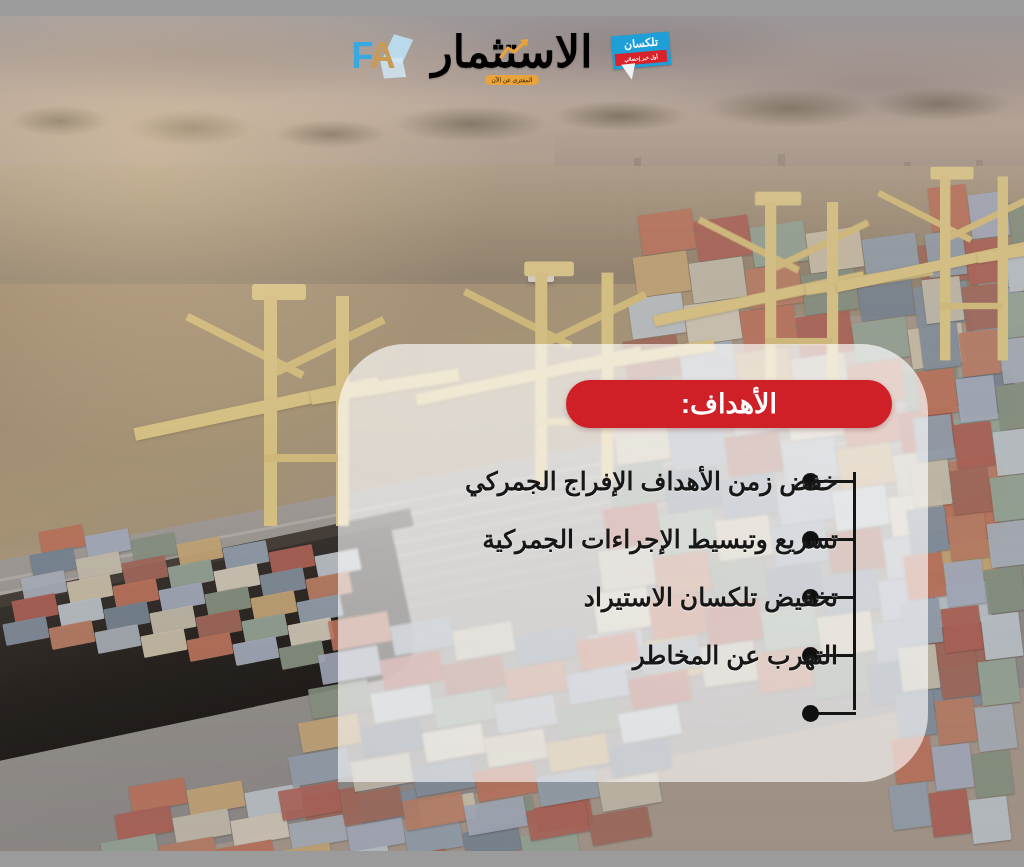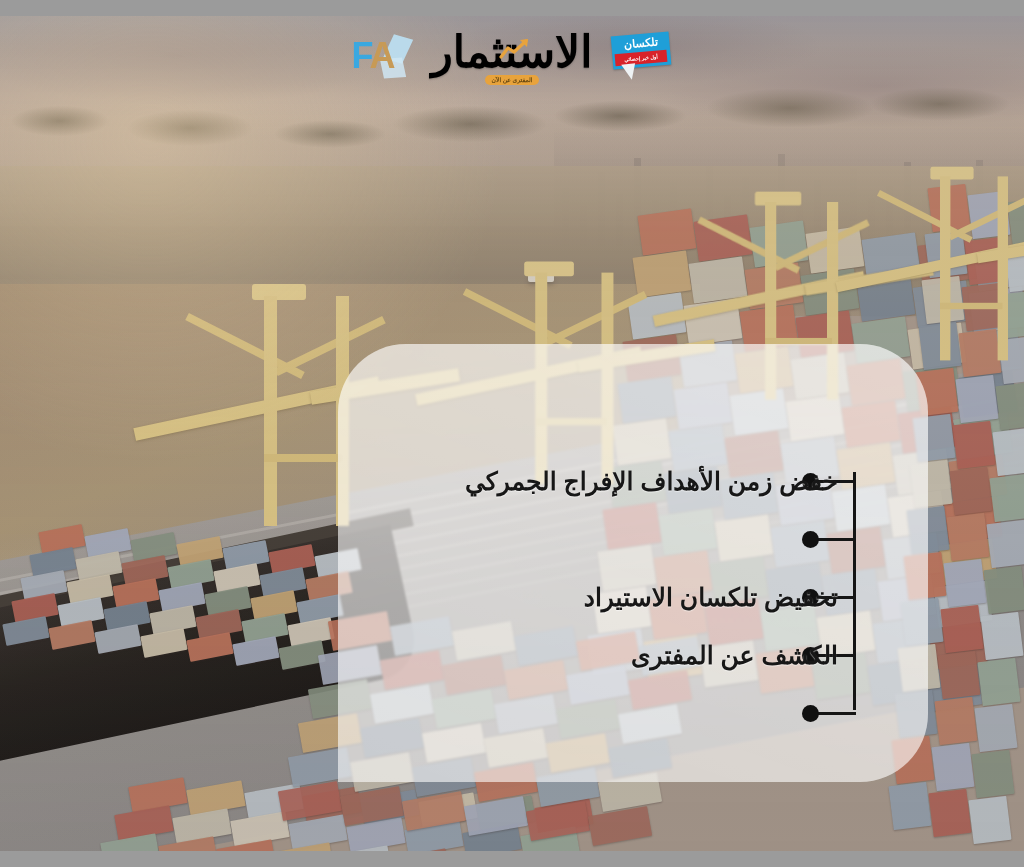--- a/index.html
+++ b/index.html
@@ -658,42 +658,46 @@
       <div class="shard2"></div>
       <div class="f">F</div>
       <div class="a">A</div>
     </div>
 
   </div>
 
   <div class="card">
     <div class="card-inner"></div>
 
+    <div class="title-pill">
+      <span>الأهداف:</span>
+    </div>
 
     <div class="list">
       <div class="spine"></div>
       <div id="rows">
           <div class="row">
             <div class="branch" style="width: 46px;"></div>
             <div class="dot" style="right: 81px; background: rgb(16, 16, 16);"></div>
             <div class="row-label" style="color: rgb(23, 23, 23);">خفض زمن الأهداف الإفراج الجمركي</div>
           </div>
           <div class="row">
             <div class="branch" style="width: 46px;"></div>
             <div class="dot" style="right: 81px; background: rgb(16, 16, 16);"></div>
+            <div class="row-label" style="color: rgb(23, 23, 23);">تسريع وتبسيط الإجراءات الجمركية</div>
           </div>
           <div class="row">
             <div class="branch" style="width: 46px;"></div>
             <div class="dot" style="right: 81px; background: rgb(16, 16, 16);"></div>
             <div class="row-label" style="color: rgb(23, 23, 23);">تخفيض تلكسان الاستيراد</div>
           </div>
           <div class="row">
             <div class="branch" style="width: 46px;"></div>
             <div class="dot" style="right: 81px; background: rgb(16, 16, 16);"></div>
-            <div class="row-label" style="color: rgb(23, 23, 23);">الكشف عن المفترى</div>
+            <div class="row-label" style="color: rgb(23, 23, 23);">التهرب عن المخاطر</div>
           </div>
           <div class="row">
             <div class="branch" style="width: 46px;"></div>
             <div class="dot" style="right: 81px; background: rgb(16, 16, 16);"></div>
           </div>
         </div>
     </div>
   </div>
 
 

